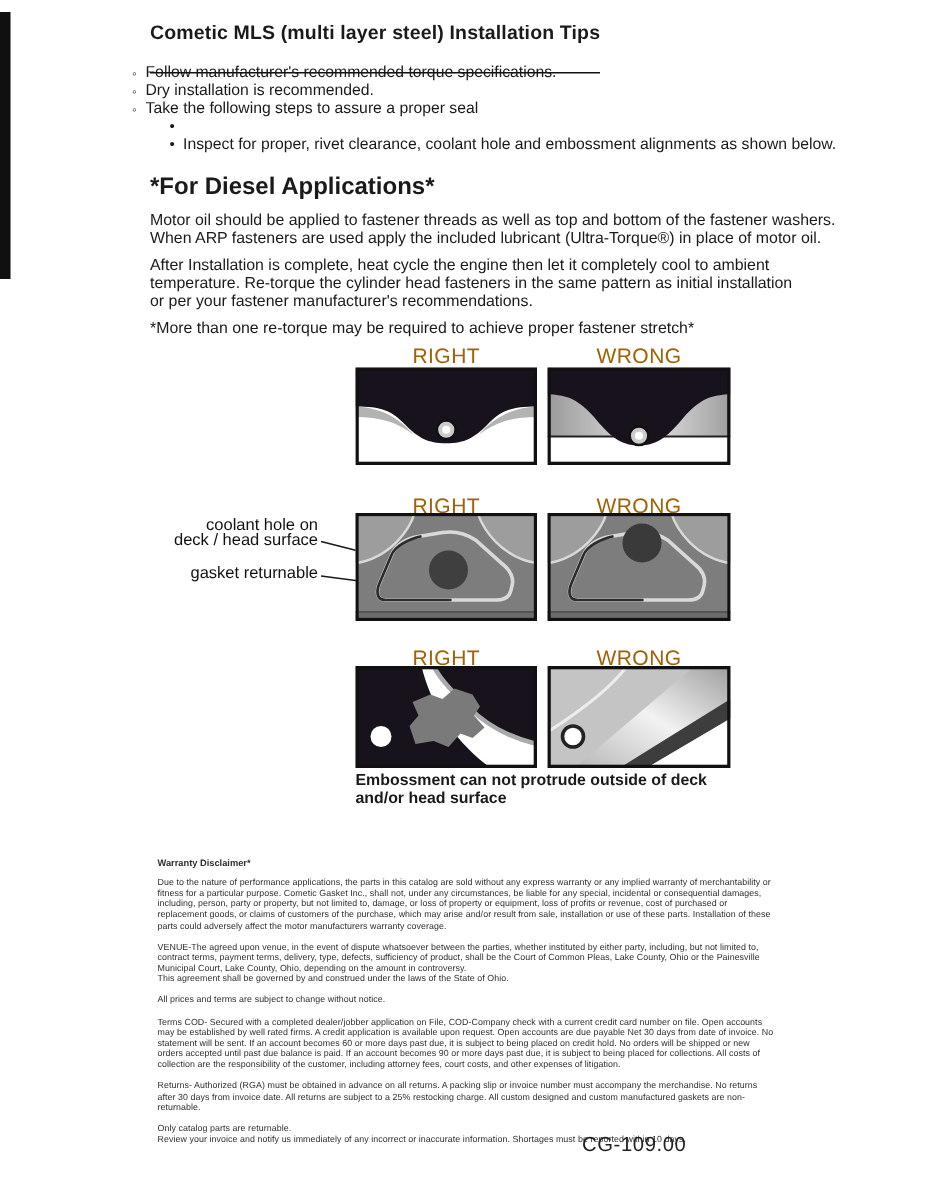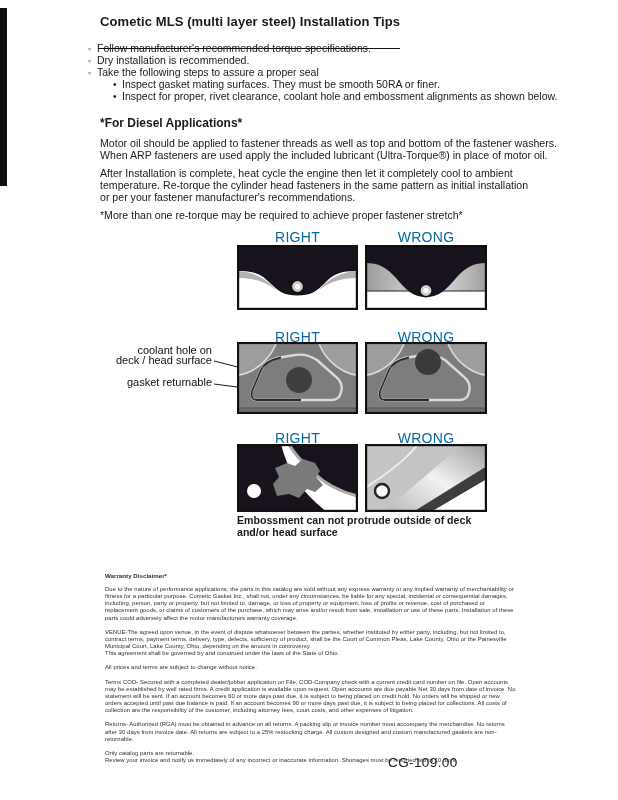--- a/index.html
+++ b/index.html
@@ -13,23 +13,23 @@
   .title{
     left:100px;top:14px;font-size:13px;font-weight:bold;
     border-bottom:1.5px solid #111;padding-bottom:19px;letter-spacing:0.1px;
   }
   .tips{left:88px;top:43px;width:470px;font-size:10.5px;line-height:11.9px;}
   .bullet-row{display:flex;}
   .bullet-row .mk{width:9px;flex:0 0 9px;font-size:9px;line-height:12px;}
   .bullet-row.sub{margin-left:25px;}
   .bullet-row.sub .mk{font-size:10px;}
   .diesel{left:100px;top:116px;width:466px;}
-  .diesel h2{margin:0 0 7px 0;font-size:12px;font-weight:bold;}
+  .diesel h2{margin:0 0 7px 0;font-size:16px;font-weight:bold;}
   .diesel p{margin:0 0 6px 0;font-size:10.6px;line-height:12.1px;white-space:pre-line;}
-  .dg-header{width:121px;text-align:center;font-size:14px;letter-spacing:0.3px;color:#0369a1;}
+  .dg-header{width:121px;text-align:center;font-size:14px;letter-spacing:0.3px;color:#a16207;}
   .dg-caption{font-size:10.6px;font-weight:bold;white-space:pre-line;line-height:11.5px;}
   .panel{display:block;}
   .callout{width:112px;text-align:right;font-size:11px;line-height:10.2px;white-space:pre-line;color:#111;}
   .legal{left:105px;top:572px;width:412px;color:#2e2e2e;}
   .legal h3{margin:0 0 7px 0;font-size:6.2px;font-weight:bold;}
   .legal p{margin:0 0 7px 0;font-size:5.9px;line-height:7.15px;white-space:pre-line;letter-spacing:0.05px;}
   .footer-code{left:388px;top:755px;font-size:13.5px;letter-spacing:0.4px;color:#222;}
 </style>
 </head>
 <body>
@@ -48,21 +48,20 @@
     <div class="bullet-row">
       <span class="mk">◦</span>
       <span>Dry installation is recommended.</span>
     </div>
     <div class="bullet-row">
       <span class="mk">◦</span>
       <span>Take the following steps to assure a proper seal</span>
     </div>
     <div class="bullet-row sub">
       <span class="mk">•</span>
-      <span>Inspect gasket mating surfaces.  They must be smooth 50RA or finer.</span>
     </div>
     <div class="bullet-row sub">
       <span class="mk">•</span>
       <span>Inspect for proper, rivet clearance, coolant hole and embossment alignments as shown below.</span>
     </div>
   </div>
 
   <div class="abs diesel">
     <h2>*For Diesel Applications*</h2>
     <p>Motor oil should be applied to fastener threads as well as top and bottom of the fastener washers.

